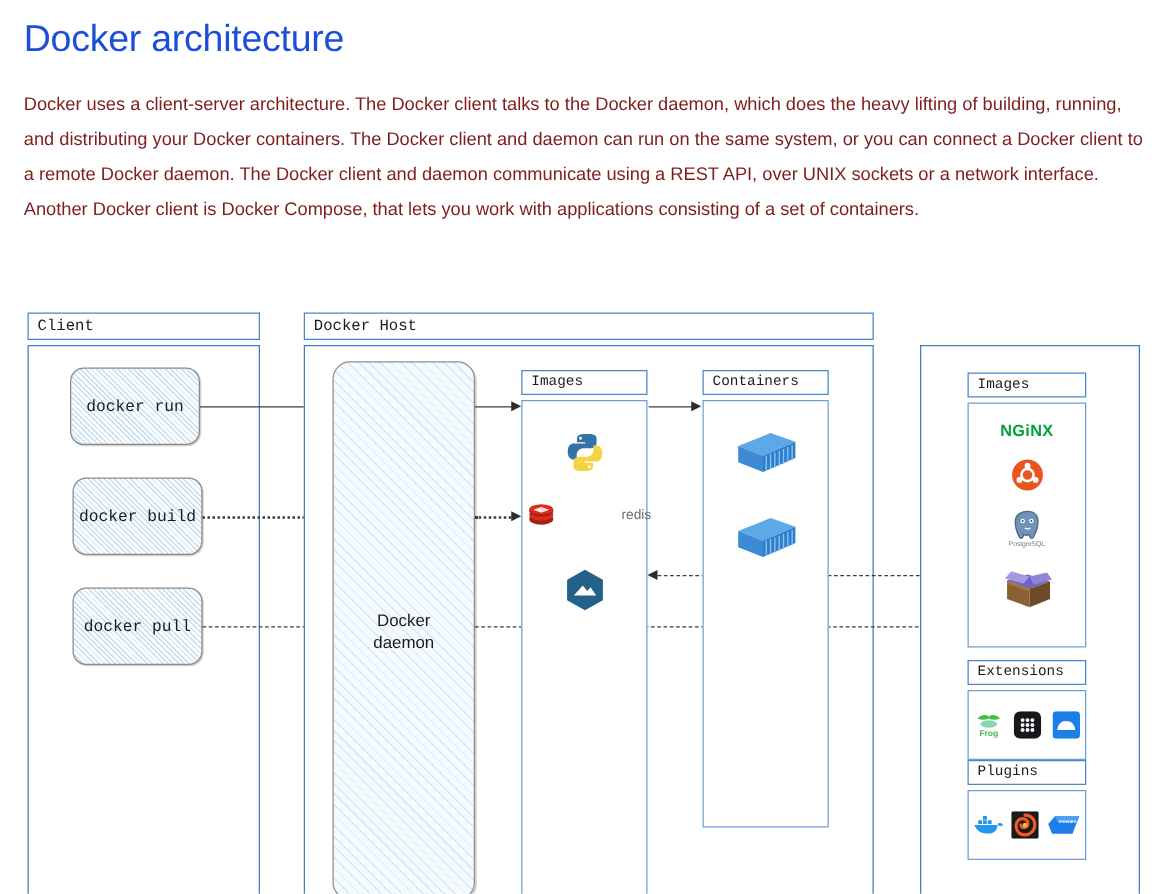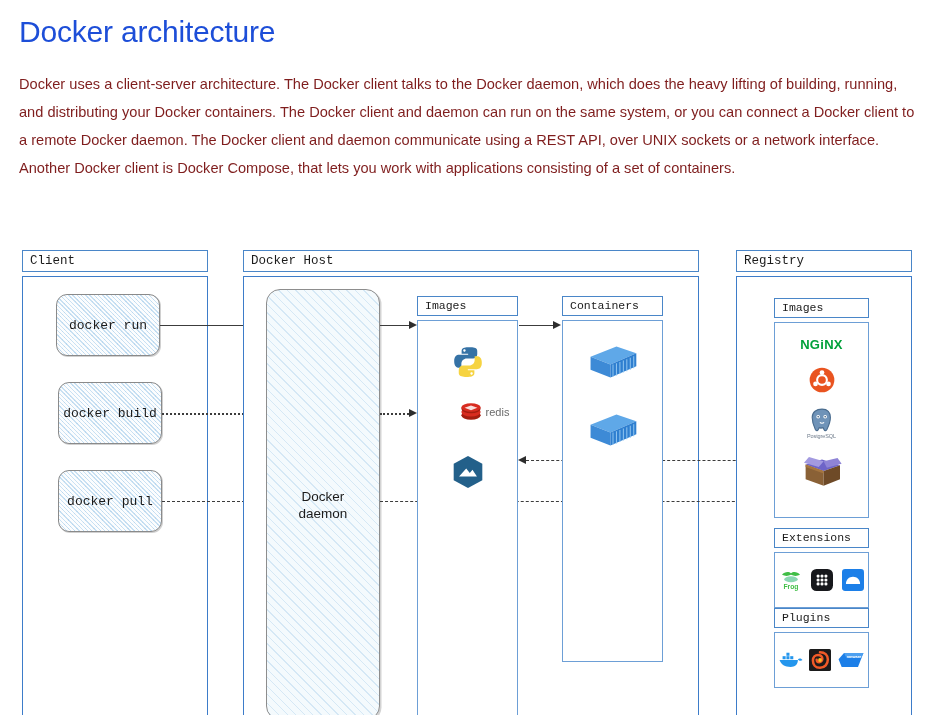--- a/index.html
+++ b/index.html
@@ -268,21 +268,21 @@
   <div class="panel-title" id="images-title">Images</div>
   <div class="panel-body thin" id="images-body">
 
     <div class="icon-cell" style="position:absolute; left:0; top:24px; width:100%;">
       <svg width="34" height="34" viewBox="0 0 64 64" aria-hidden="true">
         <path d="M31.9 4c-6.7 0-11.9 1.6-11.9 6.7v5.9h12.3v1.8H15.4c-5.2 0-9.4 3.2-9.4 12.1s4.2 12.2 9.4 12.2h4.1v-7.3c0-5.5 4.6-9.9 10.1-9.9h11.8c4.4 0 8-3.7 8-8.1v-6.7C49.4 5.6 44.2 4 37.5 4h-5.6zm-6.6 4.1c1.3 0 2.3 1 2.3 2.3s-1 2.3-2.3 2.3-2.3-1-2.3-2.3 1-2.3 2.3-2.3z" fill="#3572A5"></path>
         <path d="M32.1 60c6.7 0 11.9-1.6 11.9-6.7v-5.9H31.7v-1.8h16.9c5.2 0 9.4-3.2 9.4-12.1S53.8 21.3 48.6 21.3h-4.1v7.3c0 5.5-4.6 9.9-10.1 9.9H22.6c-4.4 0-8 3.7-8 8.1v6.7c0 4.3 5.2 6.7 11.9 6.7h5.6zm6.6-4.1c-1.3 0-2.3-1-2.3-2.3s1-2.3 2.3-2.3 2.3 1 2.3 2.3-1 2.3-2.3 2.3z" fill="#F6D341"></path>
       </svg>
     </div>
 
-    <div class="icon-cell" style="position:absolute; left:17px; top:82px; width:100%;">
+    <div class="icon-cell" style="position:absolute; left:4px; top:82px; width:100%;justify-content:space-between;">
       <svg width="22" height="18" viewBox="0 0 32 28" aria-hidden="true">
         <ellipse cx="16" cy="19" rx="15" ry="7" fill="#a41e11"></ellipse>
         <ellipse cx="16" cy="14" rx="15" ry="7" fill="#d82c20"></ellipse>
         <ellipse cx="16" cy="9" rx="15" ry="7" fill="#a41e11"></ellipse>
         <ellipse cx="16" cy="7" rx="15" ry="6.5" fill="#d82c20"></ellipse>
         <path d="M6 7.5l10-3.5 10 3.5-10 3.6z" fill="#ffffff" opacity="0.85"></path>
       </svg>
       <span class="redis-text">redis</span>
     </div>
 
@@ -323,21 +323,20 @@
           <line x1="38" y1="22" x2="38" y2="36"></line>
           <line x1="42" y1="20.3" x2="42" y2="34.3"></line>
           <line x1="46" y1="18.7" x2="46" y2="32.7"></line>
           <line x1="50" y1="17" x2="50" y2="31"></line>
           <line x1="54" y1="15.3" x2="54" y2="29.3"></line>
         </g>
       </svg>
     </div>
   </div>
 
-  <div class="panel-title" id="registry-panel-title">Registry</div>
   <div class="panel-body" id="registry-panel-body"></div>
 
   <div class="panel-title" id="reg-images-title">Images</div>
   <div class="panel-body thin" id="reg-images-body">
 
     <div class="icon-cell" style="position:absolute; left:0; top:14px; width:100%;">
       <span class="nginx-text">NGiNX</span>
     </div>
 
     <div class="icon-cell" style="position:absolute; left:0; top:44px; width:100%;">

